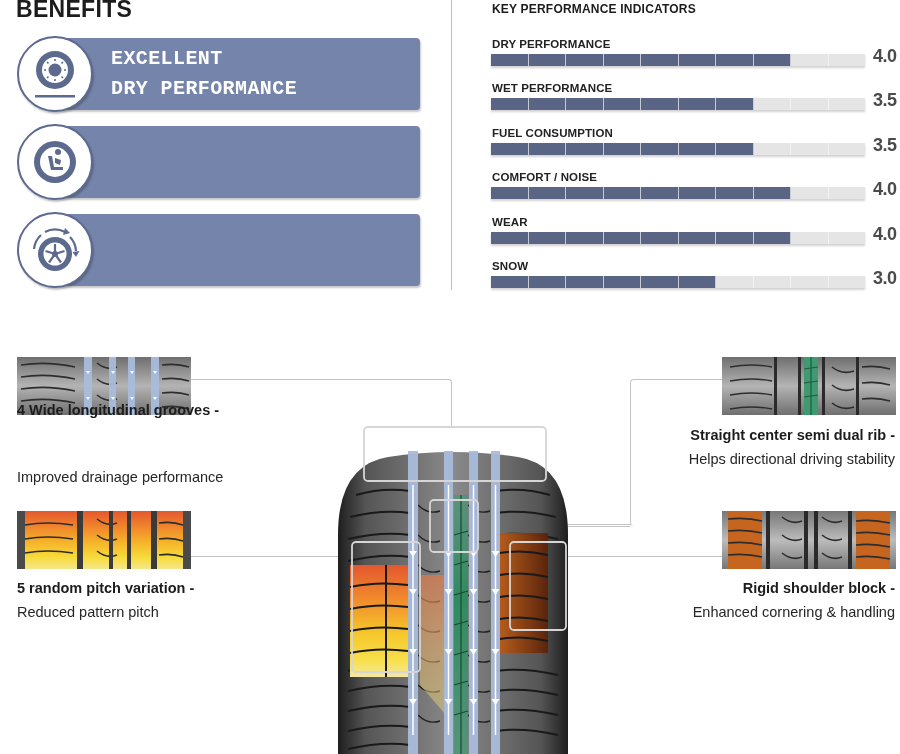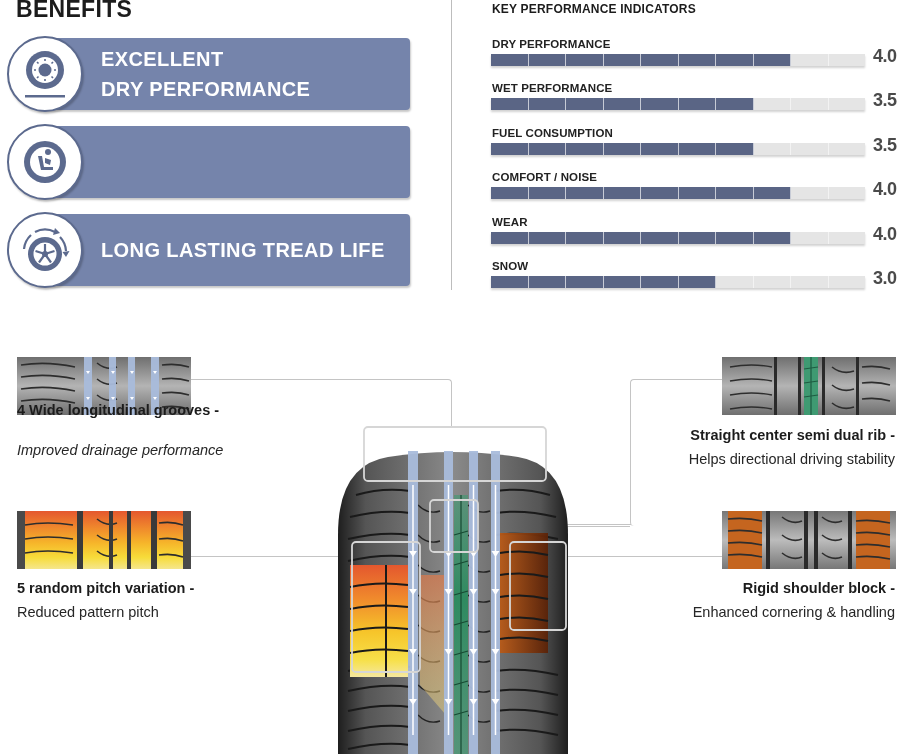--- a/index.html
+++ b/index.html
@@ -1,20 +1,20 @@
 <!DOCTYPE html>
 <html><head>
 <meta charset="utf-8">
 <style>
   * { box-sizing: border-box; margin: 0; padding: 0; }
   body { width: 900px; height: 754px; background: #ffffff; position: relative; overflow: hidden; font-family: "Liberation Sans", "DejaVu Sans", sans-serif; color: #1a1a1a; }
 
   
   .benefits-title { position: absolute; left: 16px; top: -4px; font-size: 23px; font-weight: bold; letter-spacing: 0.3px; color: #1c1c1c; }
-  .benefit { position: absolute; left: 6px; width: 406px; height: 76px; }
+  .benefit { position: absolute; left: 16px; width: 406px; height: 76px; font-family: Liberation Mono, monospace; }
   .benefit .panel { position: absolute; left: 30px; top: 2px; width: 374px; height: 72px; background: #7584ab; border-radius: 4px; box-shadow: 1px 2px 2px rgba(0,0,0,0.22); }
   .benefit .badge { position: absolute; left: 1px; top: 0px; width: 76px; height: 76px; border-radius: 50%; background: #fff; border: 2px solid #5c6a8e; box-shadow: 1px 2px 2px rgba(0,0,0,0.22); display: flex; align-items: center; justify-content: center; }
   .benefit .label { position: absolute; left: 95px; top: 0; height: 76px; display: flex; flex-direction: column; justify-content: center; color: #ffffff; font-weight: bold; font-size: 20px; line-height: 30px; letter-spacing: 0.4px; }
   .b1 { top: 36px; } .b2 { top: 124px; } .b3 { top: 212px; }
 
   .vdivider { position: absolute; left: 451px; top: 0; width: 1px; height: 290px; background: #bdbdbd; }
 
   
   .kpi-title { position: absolute; left: 492px; top: 2px; font-size: 12px; font-weight: bold; color: #1c1c1c; letter-spacing: 0.2px; }
   .kpi { position: absolute; left: 491px; width: 410px; height: 36px; }
@@ -93,23 +93,20 @@
         <line x1="31" y1="35" x2="37" y2="43.5"></line>
         <line x1="31" y1="35" x2="25" y2="43.5"></line>
         <line x1="31" y1="35" x2="21.5" y2="32"></line>
       </g>
       <path d="M10 30 A22 22 0 0 1 17 16" fill="none" stroke="#5c6a8e" stroke-width="2.2"></path>
       <path d="M21 13 A22 22 0 0 1 41 13" fill="none" stroke="#5c6a8e" stroke-width="2.2"></path>
       <polygon points="41,9 46,14 39,16" fill="#5c6a8e"></polygon>
       <path d="M46 18 A22 22 0 0 1 52 32" fill="none" stroke="#5c6a8e" stroke-width="2.2"></path>
       <polygon points="48.5,33 55.5,32 52,38" fill="#5c6a8e"></polygon>
     </svg>
-  </div>
-  <div class="label">
-    <span>LONG LASTING TREAD LIFE</span>
   </div>
 </div>
 
 <div class="vdivider"></div>
 
 <div class="kpi-title">KEY PERFORMANCE INDICATORS</div>
 
 <div class="kpi k1">
   <div class="name">DRY PERFORMANCE</div>
   <div class="track">
@@ -252,21 +249,21 @@
         <polygon points="113,14 117,14 115,17"></polygon>
         <polygon points="136,14 140,14 138,17"></polygon>
     <polygon points="69,40 73,40 71,43"></polygon>
         <polygon points="94,40 98,40 96,43"></polygon>
         <polygon points="113,40 117,40 115,43"></polygon>
         <polygon points="136,40 140,40 138,43"></polygon>
       </g>
   </svg>
 </div>
 <div class="feat-title left" style="top:402px;">4 Wide longitudinal grooves -</div>
-<div class="feat-desc left" style="top:442px;font-style:italic;">Improved drainage performance</div>
+<div class="feat-desc left" style="top:469px;">Improved drainage performance</div>
 
 <div class="thumb" style="left:722px; top:357px;">
   <svg width="174" height="58" viewBox="0 0 174 58">
     <defs>
         <linearGradient id="tg2" x1="0" x2="0" y1="0" y2="1">
           <stop offset="0" stop-color="#6f6f6f"></stop>
           <stop offset="0.5" stop-color="#b4b4b4"></stop>
           <stop offset="1" stop-color="#6f6f6f"></stop>
         </linearGradient>
       </defs>

